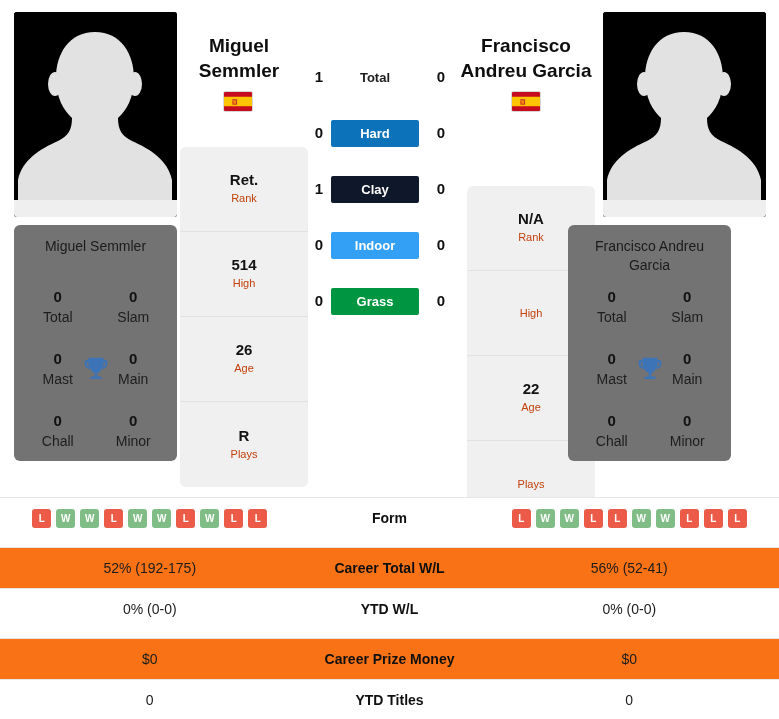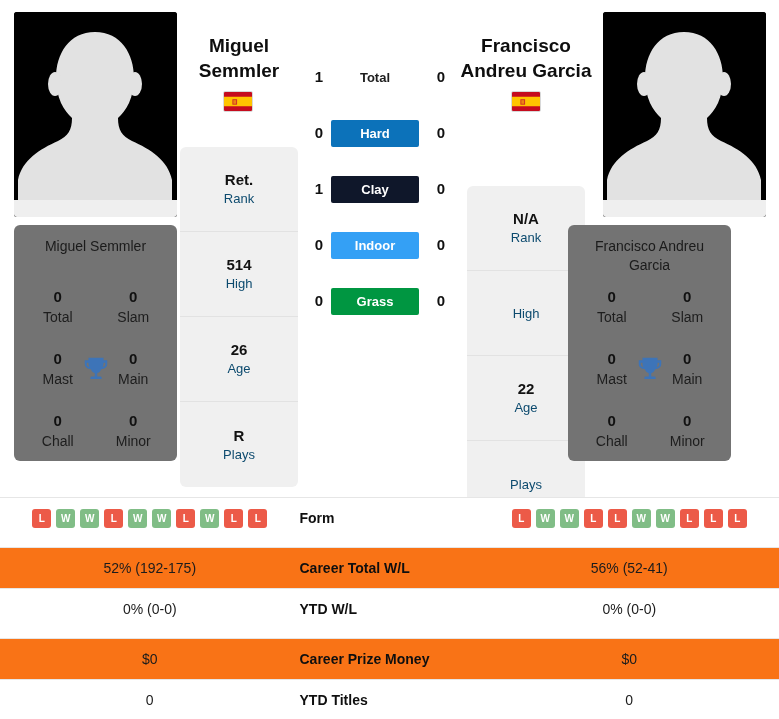--- a/index.html
+++ b/index.html
@@ -100,21 +100,21 @@
   .bar-pill.plain {
     background: transparent !important;
     color: #1d1d1d;
     font-weight: 700;
     font-size: 13px;
   }
 
   
   .info-card {
     position: absolute;
-    width: 118px;
+    width: 128px;
     background: #f0f0f0;
     border-radius: 6px;
     overflow: hidden;
   }
   #info-left  { left: 180px; top: 147px; }
   #info-right { left: 467px; top: 186px; }
   .info-cell {
     height: 85px;
     border-bottom: 1px solid #e2e2e2;
     display: flex;
@@ -124,23 +124,23 @@
   }
   .info-cell:last-child { border-bottom: none; }
   .info-value {
     font-size: 15px;
     font-weight: 700;
     color: #121212;
     line-height: 19px;
     min-height: 1px;
   }
   .info-label {
-    font-size: 13px;
+    font-size: 11px;
     font-weight: 400;
-    color: #0c4a6e;
+    color: #c2410c;
     line-height: 19px;
   }
 
   
   .titles-card {
     position: absolute;
     width: 163px;
     background: #737373;
     border-radius: 6px;
     padding: 12px 6px 10px;
@@ -209,20 +209,21 @@
     align-items: center;
     justify-content: center;
     font-size: 14px;
     color: #1c1c1c;
     padding: 0 8px;
     overflow: hidden;
   }
   .ct-mid {
     width: 180px;
     flex: 0 0 180px;
+    text-align: center;
     font-size: 14px;
     font-weight: 700;
     color: #0f0f0f;
   }
   .form-strip {
     display: flex;
     gap: 5px;
     justify-content: center;
     flex-wrap: nowrap;
   }

